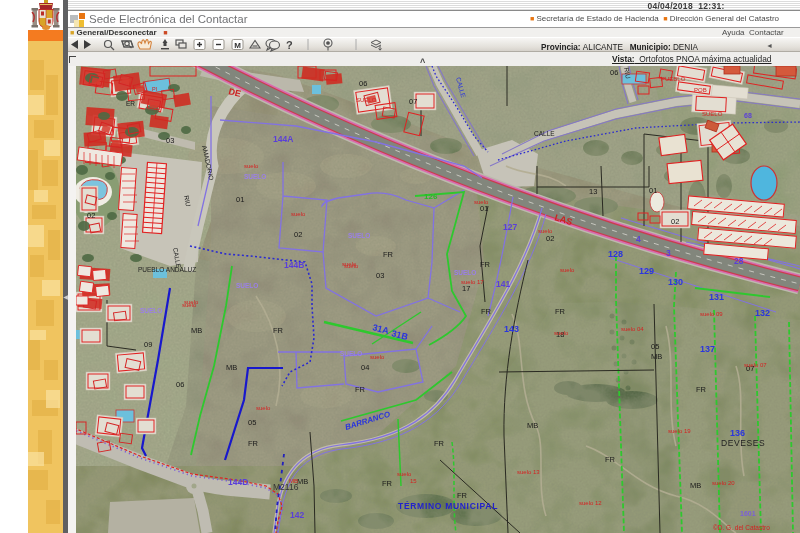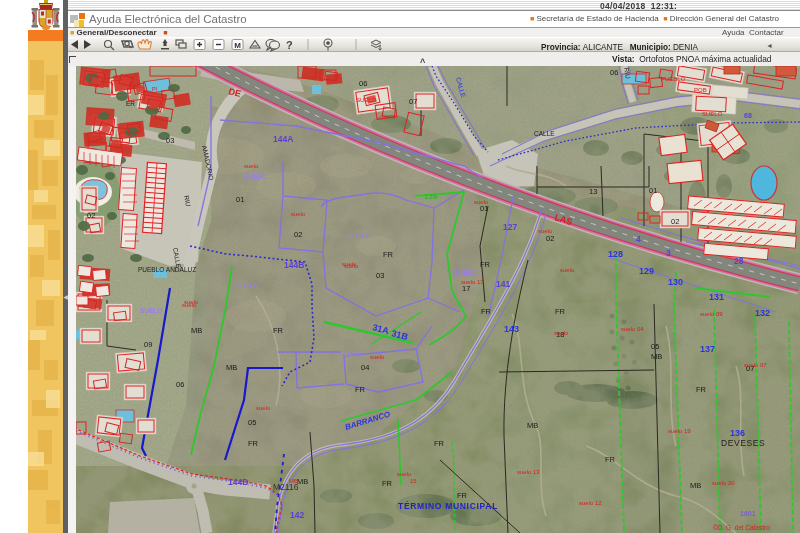--- a/index.html
+++ b/index.html
@@ -75,30 +75,30 @@
 <div class="abs" style="left:28px;top:30px;width:35px;height:11px;background:#f47b20;"></div>
 
 <div class="abs" style="left:63px;top:0;width:5px;height:533px;background:#5f6062;"></div>
 
 <div class="abs" style="left:63px;top:292px;width:5px;height:10px;background:#5f6062;color:#cfcfcf;font-size:6px;line-height:10px;text-align:center;">◀</div>
 
 <div class="abs" style="left:68px;top:0;width:732px;height:11px;
   background:repeating-linear-gradient(180deg,#ffffff 0,#ffffff 1px,#dcdcdc 1px,#dcdcdc 2px);
   border-bottom:1px solid #8a8a8a;box-sizing:border-box;"></div>
 
-<div class="abs" style="left:600px;top:1px;width:172px;height:10px;font-size:8.5px;font-weight:bold;color:#3a3a3a;text-align:left;letter-spacing:0.3px;">04/04/2018&nbsp;&nbsp;12:31:</div>
+<div class="abs" style="left:600px;top:1px;width:172px;height:10px;font-size:8.5px;font-weight:bold;color:#3a3a3a;text-align:center;letter-spacing:0.3px;">04/04/2018&nbsp;&nbsp;12:31:</div>
 
 <div class="abs" style="left:68px;top:11px;width:732px;height:17px;background:#ffffff;border-bottom:1px solid #9a9a9a;box-sizing:border-box;"></div>
 
 <div class="abs" style="left:70px;top:15px;width:8px;height:8px;background:#b9bcbe;"></div>
 <div class="abs" style="left:79px;top:13px;width:6px;height:6px;background:#e87511;"></div>
 <div class="abs" style="left:74px;top:20px;width:5px;height:7px;background:#f5e6b2;"></div>
 <div class="abs" style="left:79px;top:20px;width:5px;height:7px;background:#eebd31;"></div>
 
-<div class="abs" style="left:89px;top:13px;font-size:11.5px;color:#727376;">Ayuda Electrónica del Catastro</div>
+<div class="abs" style="left:89px;top:13px;font-size:11.5px;color:#727376;">Sede Electrónica del Contactar</div>
 
 <div class="abs" style="left:530px;top:14px;width:300px;font-size:8px;color:#4a4a4a;white-space:nowrap;">
 <span style="color:#e87511;font-size:7px;">■</span> Secretaría de Estado de Hacienda&nbsp; <span style="color:#e87511;font-size:7px;">■</span> Dirección General del Catastro</div>
 
 <div class="abs" style="left:68px;top:28px;width:732px;height:9px;background:#f1f0ee;"></div>
 <div class="abs" style="left:70px;top:28px;font-size:8px;color:#333;white-space:nowrap;"><span style="color:#d8a429;font-size:7px;">■</span> <b>General/Desconectar</b>&nbsp;&nbsp;&nbsp;<span style="color:#cc4a25;font-size:7px;">■</span></div>
 <div class="abs" style="left:722px;top:28px;width:100px;font-size:8px;color:#4a4a4a;white-space:nowrap;">Ayuda&nbsp;&nbsp;Contactar</div>
 
 <div class="abs" style="left:68px;top:37px;width:732px;height:15px;background:linear-gradient(180deg,#f7f6f4 0%,#e3e0da 70%,#d6d2cb 100%);border-top:1px solid #ffffff;border-bottom:1px solid #b0aca4;box-sizing:border-box;"></div>
 
@@ -157,21 +157,21 @@
     <path d="M303 8 L308 10.5 L313 8" fill="none"></path>
     <path d="M312 9 L312 13 M310.5 11.5 L312 13.2 L313.5 11.5" fill="none"></path>
   </g>
 </svg>
 </div>
 
 <div class="abs" style="left:541px;top:43px;width:292px;font-size:8.2px;color:#222;white-space:nowrap;"><b>Provincia:</b>&nbsp;ALICANTE&nbsp;&nbsp; <b>Municipio:</b>&nbsp;DENIA</div>
 <div class="abs" style="left:766px;top:42px;font-size:7px;color:#555;">◄</div>
 
 <div class="abs" style="left:68px;top:52px;width:732px;height:14px;background:#efeeec;"></div>
-<div class="abs" style="left:612px;top:54px;font-size:8.4px;color:#222;white-space:nowrap;"><b>Vista:</b>&nbsp; Ortofotos PNOA máxima actualidad</div>
+<div class="abs" style="left:612px;top:54px;font-size:8.4px;color:#222;white-space:nowrap;text-decoration:underline;"><b>Vista:</b>&nbsp; Ortofotos PNOA máxima actualidad</div>
 
 <div class="abs" style="left:420px;top:56px;font-size:9px;color:#444;font-weight:bold;">˄</div>
 
 <div class="abs" style="left:69px;top:56px;width:6px;height:6px;border-left:1.5px solid #444;border-top:1.5px solid #444;"></div>
 
 <div class="abs" style="left:68px;top:66px;width:8px;height:467px;background:#f4f3f1;"></div>
 
 <div class="abs" style="left:76px;top:66px;width:724px;height:467px;">
 <svg width="724" height="467" viewBox="0 0 724 467" style="display:block">
 <defs>

